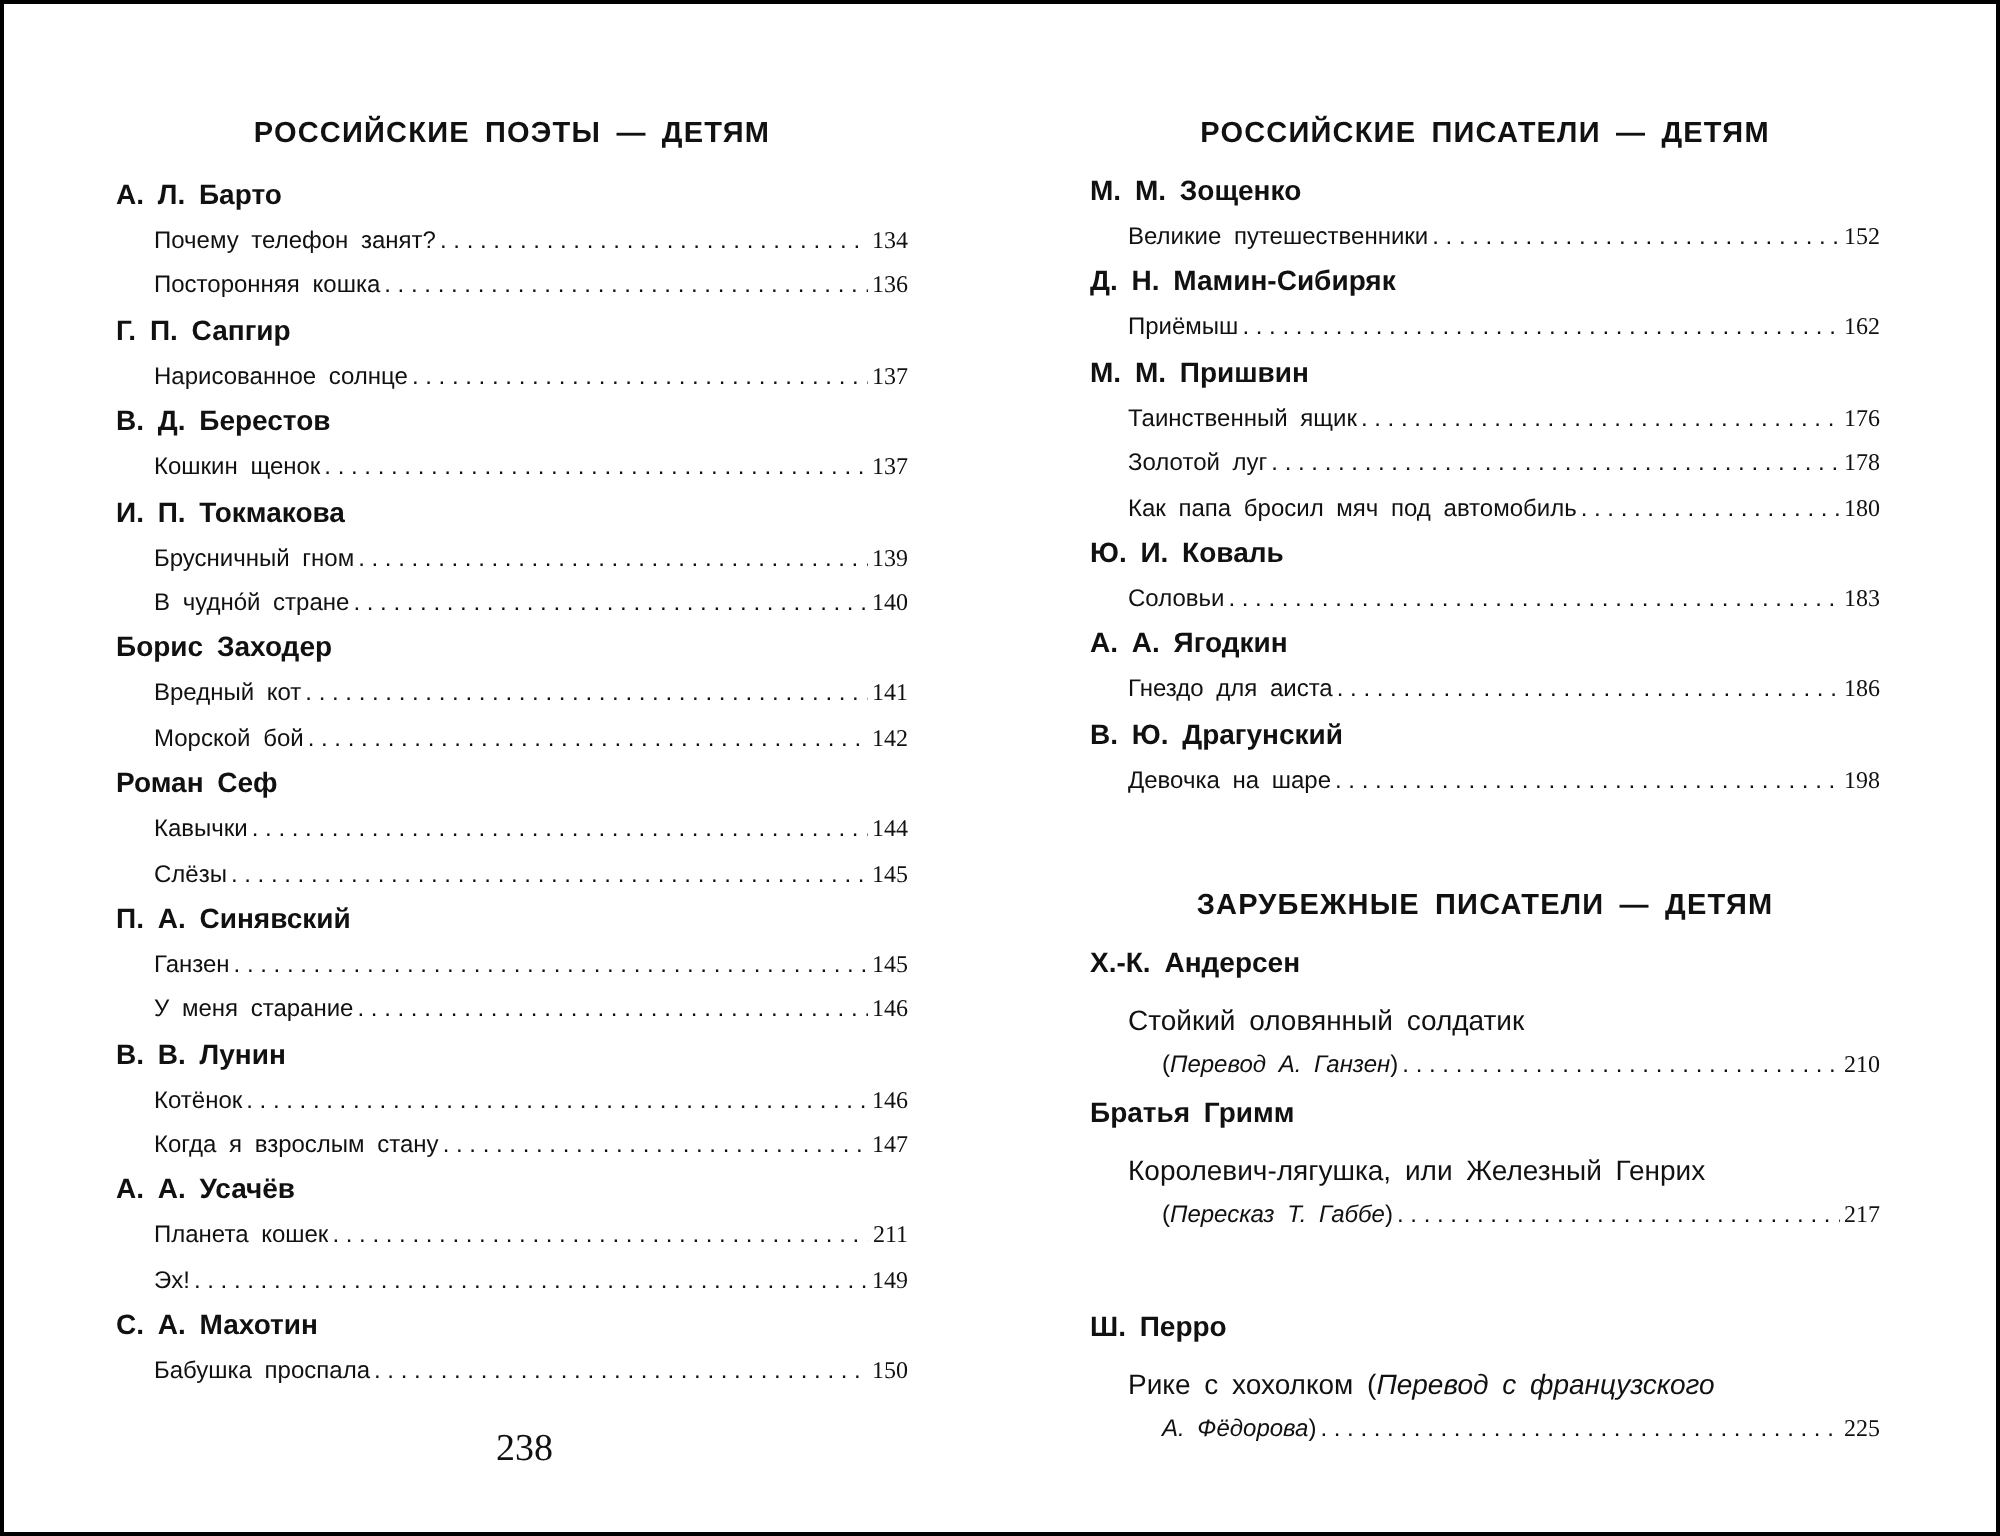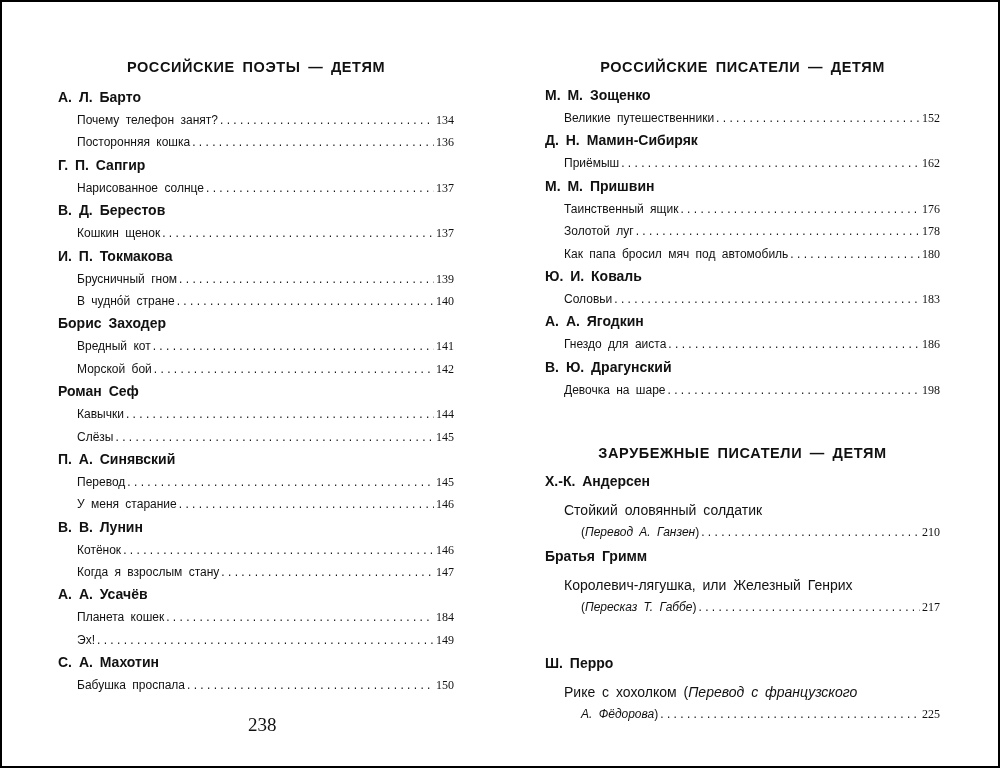--- a/index.html
+++ b/index.html
@@ -82,21 +82,21 @@
         <span class="dots"></span>
         <span class="p">144</span>
       </div>
       <div class="entry">
         <span class="t">Слёзы</span>
         <span class="dots"></span>
         <span class="p">145</span>
       </div>
       <div class="author">П. А. Синявский</div>
       <div class="entry">
-        <span class="t">Перевод</span>
+        <span class="t">Ганзен</span>
         <span class="dots"></span>
         <span class="p">145</span>
       </div>
       <div class="entry">
         <span class="t">У меня старание</span>
         <span class="dots"></span>
         <span class="p">146</span>
       </div>
       <div class="author">В. В. Лунин</div>
       <div class="entry">
@@ -106,21 +106,21 @@
       </div>
       <div class="entry">
         <span class="t">Когда я взрослым стану</span>
         <span class="dots"></span>
         <span class="p">147</span>
       </div>
       <div class="author">А. А. Усачёв</div>
       <div class="entry">
         <span class="t">Планета кошек</span>
         <span class="dots"></span>
-        <span class="p">184</span>
+        <span class="p">211</span>
       </div>
       <div class="entry">
         <span class="t">Эх!</span>
         <span class="dots"></span>
         <span class="p">149</span>
       </div>
       <div class="author">С. А. Махотин</div>
       <div class="entry">
         <span class="t">Бабушка проспала</span>
         <span class="dots"></span>

